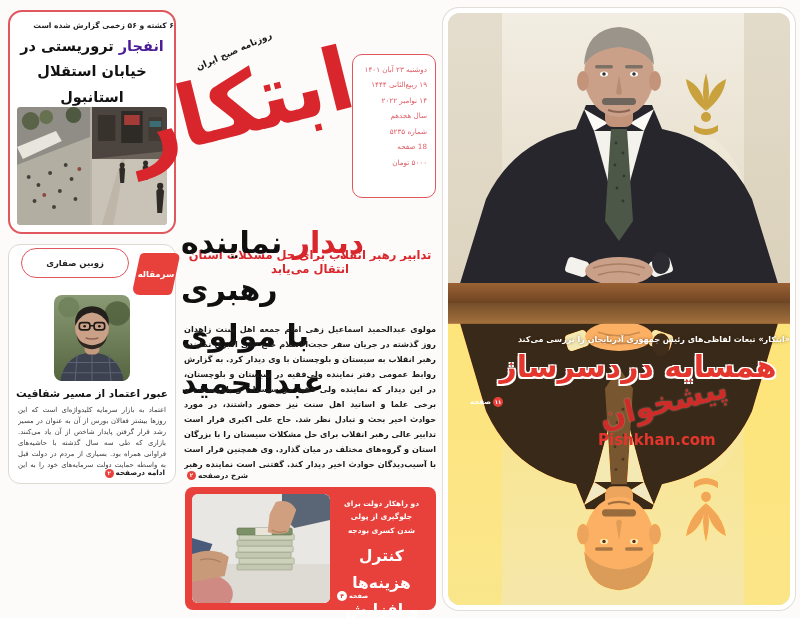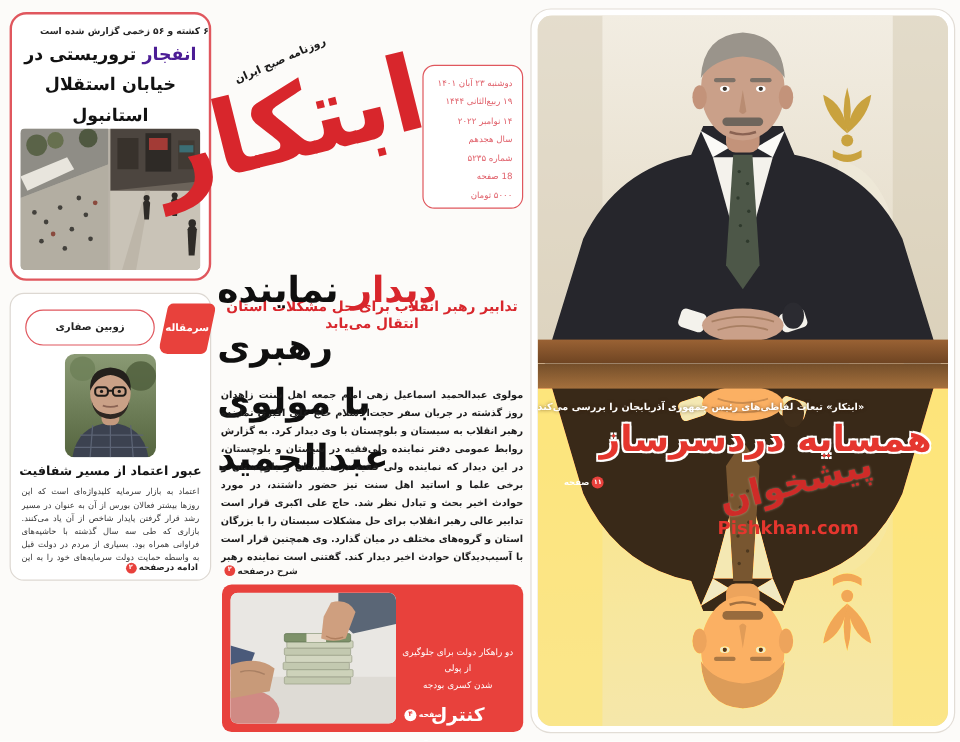--- a/index.html
+++ b/index.html
@@ -17,42 +17,42 @@
   .nb-photo{position:absolute;left:7px;right:7px;bottom:7px;height:118px;border-radius:4px;overflow:hidden;}
   .nb-photo svg{display:block;width:100%;height:100%;}
 
   
   .editorial{position:absolute;left:8px;top:244px;width:168px;height:240px;
     border:1px solid #ddd8d2;border-radius:12px;background:#fff;box-sizing:border-box;}
   .ed-tab{position:absolute;right:-1px;top:8px;width:40px;height:42px;background:#e8413c;
     transform:skewX(-12deg);border-radius:4px 6px 4px 8px;}
   .ed-tab span{position:absolute;inset:0;display:flex;align-items:center;justify-content:center;
     transform:skewX(12deg);color:#fff;font-size:8.5px;font-weight:bold;}
-  .ed-author-pill{position:absolute;left:12px;top:13px;width:106px;height:28px;
+  .ed-author-pill{position:absolute;left:12px;top:3px;width:106px;height:28px;
     border:1.5px solid #e0575e;border-radius:16px;display:flex;align-items:center;justify-content:center;
     font-size:8.5px;font-weight:bold;color:#222;}
   .ed-avatar{position:absolute;left:50%;top:50px;transform:translateX(-50%);width:76px;height:86px;
     border-radius:8px;overflow:hidden;}
   .ed-avatar svg{display:block;width:100%;height:100%;}
   .ed-title{position:absolute;left:0;right:0;top:142px;text-align:center;
     font-size:10.5px;font-weight:900;color:#141414;}
   .ed-body{position:absolute;left:9px;right:9px;top:160px;height:64px;overflow:hidden;
     direction:rtl;text-align:justify;font-size:6.9px;line-height:1.6;color:#3a3a3a;}
   .ed-more{position:absolute;right:10px;bottom:5px;direction:rtl;font-size:7.2px;font-weight:bold;color:#222;}
 
   .page-dot{display:inline-block;width:9px;height:9px;border-radius:50%;background:#e8413c;
     color:#fff;font-size:5.5px;line-height:9px;text-align:center;vertical-align:middle;margin:0 2px;}
 
   
   .logo{position:absolute;left:182px;top:2px;width:172px;height:190px;pointer-events:none;
     color:#d8262c;font-weight:bold;font-size:86px;line-height:190px;text-align:center;
     transform:rotate(-14deg);letter-spacing:-4px;}
   .tagline{position:absolute;left:193px;top:46px;transform:rotate(-24deg);
     font-size:9px;font-weight:bold;color:#1a1a1a;}
-  .info-box{position:absolute;left:352px;top:54px;width:84px;height:120px;box-sizing:border-box;
+  .info-box{position:absolute;left:352px;top:54px;width:84px;height:144px;box-sizing:border-box;
     border:1.5px solid #e0575e;border-radius:10px;padding:7px 8px;direction:rtl;
     color:#e0606a;font-size:7.2px;line-height:2.15;text-align:right;background:#fff;}
   .info-box div{white-space:nowrap;overflow:hidden;}
 
   
   .lead-kicker{position:absolute;left:183px;top:203px;width:254px;text-align:center;
     direction:rtl;color:#d8262c;font-size:11.5px;font-weight:bold;margin-top:45px;}
   .lead-headline{position:absolute;left:181px;top:220px;width:258px;text-align:left;
     direction:rtl;font-weight:900;color:#0f0f0f;font-size:30px;line-height:1.55;}
   .lead-headline .red{color:#d8262c;}
@@ -60,35 +60,35 @@
     direction:rtl;text-align:justify;font-size:8.1px;line-height:1.86;font-weight:600;color:#1c1c1c;}
   .lead-more{position:absolute;left:185px;top:471px;direction:rtl;font-size:7.4px;font-weight:bold;color:#222;}
 
   
   .budget-box{position:absolute;left:185px;top:487px;width:251px;height:123px;
     background:#e8413c;border-radius:8px;}
   .money-photo{position:absolute;left:7px;top:7px;bottom:7px;width:138px;
     background:#e9e7e3;border-radius:6px;overflow:hidden;}
   .money-photo svg{display:block;width:100%;height:100%;}
   .budget-text{position:absolute;left:148px;right:6px;top:10px;direction:rtl;text-align:center;color:#fff;}
-  .budget-kicker{font-size:7.4px;line-height:1.8;font-weight:normal;margin-top:40px;}
+  .budget-kicker{font-size:7.4px;line-height:1.8;font-weight:bold;}
   .budget-headline{margin-top:6px;font-size:15.5px;font-weight:900;line-height:1.75;}
   .budget-page{position:absolute;left:152px;bottom:9px;font-size:6.4px;color:#fff;font-weight:bold;}
   .budget-page .wdot{display:inline-block;width:10px;height:10px;border-radius:50%;background:#fff;
     color:#e8413c;font-size:6px;line-height:10px;text-align:center;vertical-align:middle;margin-right:2px;}
 
   
   .photo-frame{position:absolute;left:443px;top:8px;width:352px;height:602px;background:#fff;
     border-radius:16px;box-shadow:0 0 0 1px #e2ddd6;box-sizing:border-box;padding:5px;}
   .photo-inner{position:relative;width:342px;height:592px;border-radius:12px;overflow:hidden;background:#e7dfcf;}
   .photo-top{position:absolute;left:0;top:0;width:342px;height:290px;}
   .photo-bottom{position:absolute;left:0;top:290px;width:342px;height:302px;
     transform:scaleY(-1);filter:sepia(0.95) saturate(2.3) brightness(0.92) hue-rotate(-10deg);}
   .photo-top svg,.photo-bottom svg{display:block;width:100%;height:100%;}
-  .ph-kicker{position:absolute;left:0;right:0;top:322px;text-align:left;direction:rtl;
+  .ph-kicker{position:absolute;left:0;right:0;top:322px;text-align:right;direction:rtl;
     color:#fff;font-size:8px;font-weight:bold;text-shadow:0 0 3px rgba(60,30,0,.6);}
   .ph-headline{position:absolute;left:0;right:0;top:336px;text-align:center;direction:rtl;
     font-size:30px;font-weight:900;color:#e5362e;
     text-shadow:1.5px 1.5px 0 #fff,-1.5px -1.5px 0 #fff,1.5px -1.5px 0 #fff,-1.5px 1.5px 0 #fff;margin-left:38px;}
   .ph-page{position:absolute;left:22px;top:384px;font-size:7px;color:#fff;font-weight:bold;}
   .ph-page .page-dot{width:10px;height:10px;line-height:10px;font-size:5.5px;}
   .ph-brand{position:absolute;left:150px;top:372px;font-size:30px;font-weight:bold;color:#cf2b28;
     transform:rotate(-14deg);text-shadow:0 0 2px rgba(255,240,220,.45);}
   .ph-url{position:absolute;left:150px;top:418px;font-size:15px;font-weight:bold;color:#e5362e;}
 </style>

